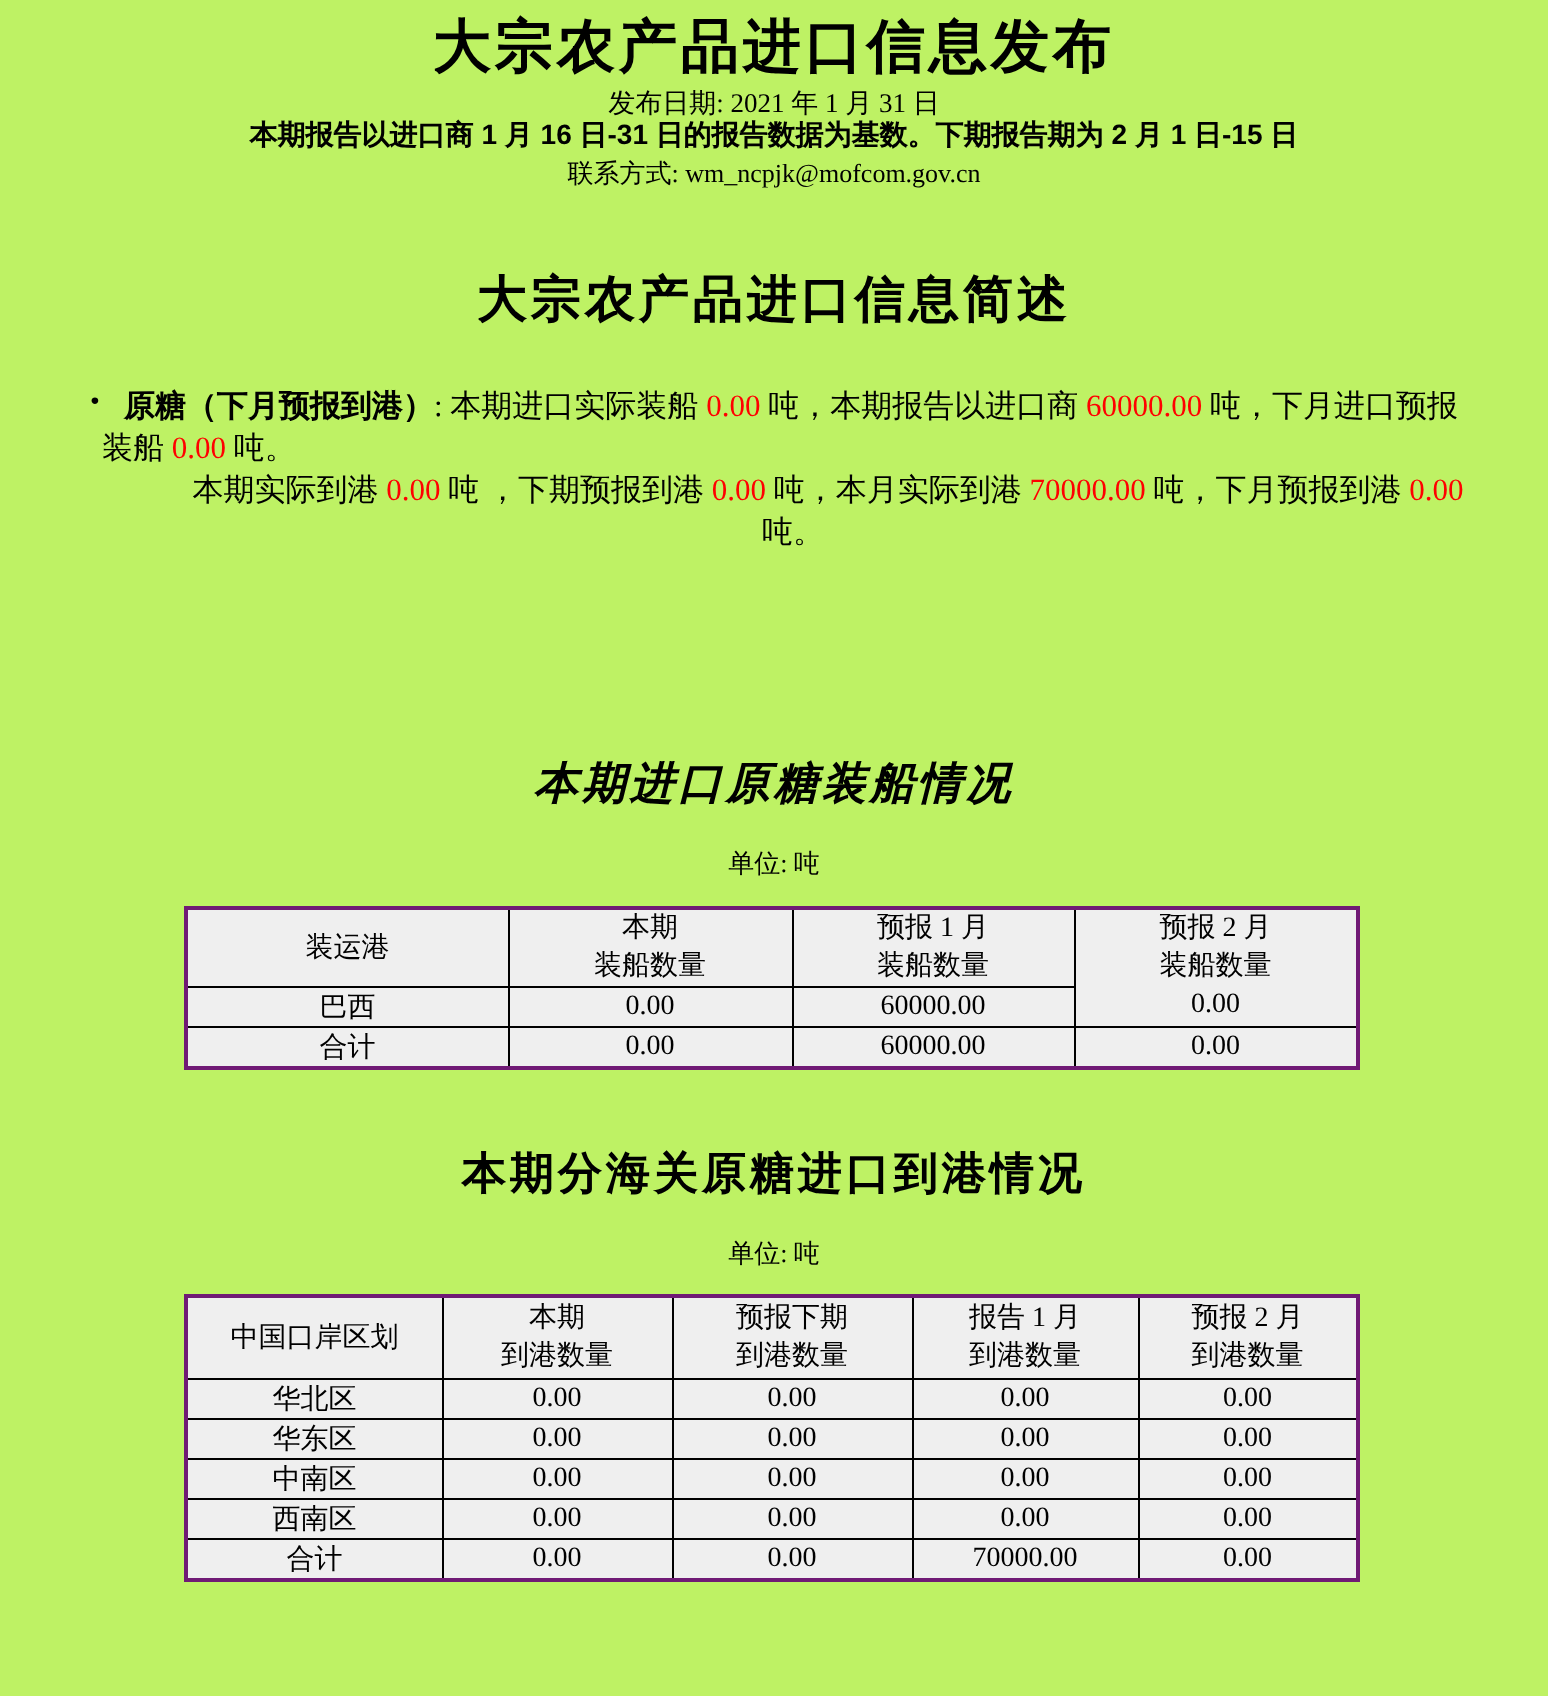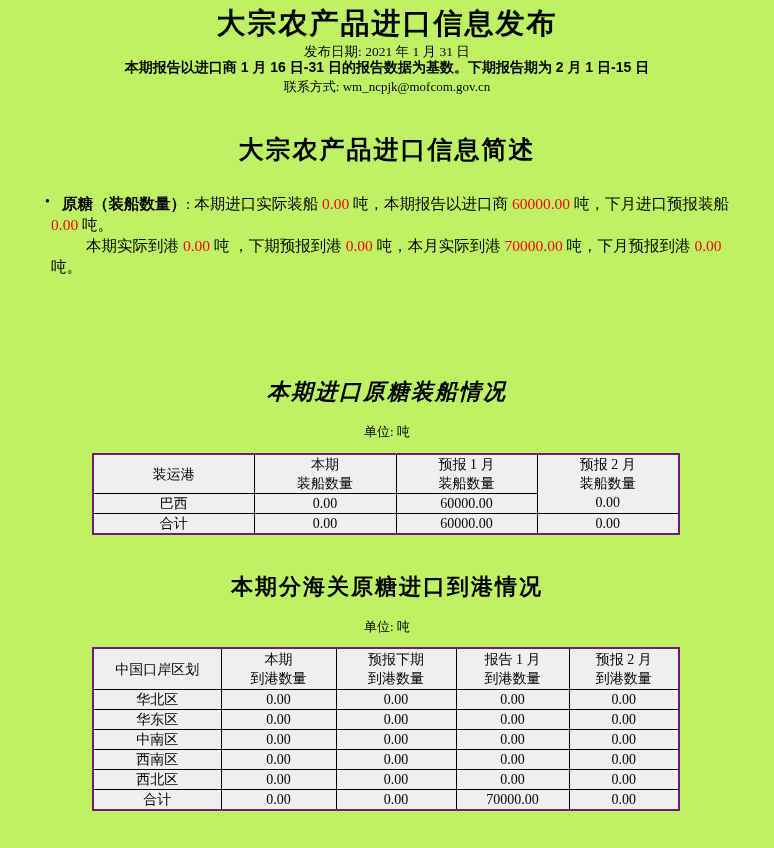--- a/index.html
+++ b/index.html
@@ -15,21 +15,21 @@
   .t1t { top:377px;font-style:italic; }
   .t2t { top:572px; }
   .unit { font-size:13px; }
   .u1 { top:423px; }
   .u2 { top:618px; }
 
   .bullet-block { position:absolute; top:193px; left:45px; width:697px; }
   .bullet { position:absolute; left:0; top:1px; font-size:14px; }
   .para { margin:0; font-size:15.5px; line-height:21px; margin-left:6px; }
   .p1 { text-indent:11px; }
-  .p2 { text-indent:35px; }
+  .p2 { text-indent:35px;text-align:center; }
   .s-b { font-weight:bold; }
   .s-r { color:var(--red,#ff0000); }
 
   table.tbl { position:absolute; left:92px; border-collapse:collapse; table-layout:fixed;
               background:var(--cellbg,#efefef); border:2px solid #701a75;padding-left:45px; }
   .t1 { top:453px; }
   .t2 { top:647px; }
   .tbl th, .tbl td { border:1px solid #000; text-align:center; vertical-align:middle;
                      font-weight:normal; white-space:pre-line; font-size:14px; padding:0; }
   .t1 th { height:38px; line-height:19px; }
@@ -46,21 +46,21 @@
 
   <h1 class="centered page-title">大宗农产品进口信息发布</h1>
   <div class="centered pub-date">发布日期: 2021 年 1 月 31 日</div>
   <div class="centered basis">本期报告以进口商 1 月 16 日-31 日的报告数据为基数。下期报告期为 2 月 1 日-15 日</div>
   <div class="centered contact">联系方式: wm_ncpjk@mofcom.gov.cn</div>
 
   <h2 class="centered sec-title">大宗农产品进口信息简述</h2>
 
   <div class="bullet-block">
     <span class="bullet">•</span>
-    <p class="para p1"><span class="s-b">原糖（装船数量）</span><span>: 本期进口实际装船 </span><span class="s-r">0.00</span><span> 吨，本期报告以进口商 </span><span class="s-r">60000.00</span><span> 吨，下月进口预报装船 </span><span class="s-r">0.00</span><span> 吨。</span></p>
+    <p class="para p1"><span class="s-b">原糖（下月预报到港）</span><span>: 本期进口实际装船 </span><span class="s-r">0.00</span><span> 吨，本期报告以进口商 </span><span class="s-r">60000.00</span><span> 吨，下月进口预报装船 </span><span class="s-r">0.00</span><span> 吨。</span></p>
     <p class="para p2"><span>本期实际到港 </span><span class="s-r">0.00</span><span> 吨 ，下期预报到港 </span><span class="s-r">0.00</span><span> 吨，本月实际到港 </span><span class="s-r">70000.00</span><span> 吨，下月预报到港 </span><span class="s-r">0.00</span><span> 吨。</span></p>
   </div>
 
   <h2 class="centered tbl-title t1t">本期进口原糖装船情况</h2>
   <div class="centered unit u1">单位: 吨</div>
   <table class="tbl t1">
       <colgroup>
         <col style="width: 161px;">
         <col style="width: 142px;">
         <col style="width: 141px;">
@@ -139,27 +139,20 @@
           <td>0.00</td>
         </tr>
         <tr>
           <td>西南区</td>
           <td>0.00</td>
           <td>0.00</td>
           <td>0.00</td>
           <td>0.00</td>
         </tr>
         <tr>
-          <td>西北区</td>
-          <td>0.00</td>
-          <td>0.00</td>
-          <td>0.00</td>
-          <td>0.00</td>
-        </tr>
-        <tr>
           <td>合计</td>
           <td>0.00</td>
           <td>0.00</td>
           <td>70000.00</td>
           <td>0.00</td>
         </tr>
       </tbody>
     </table>
 
 </div>

